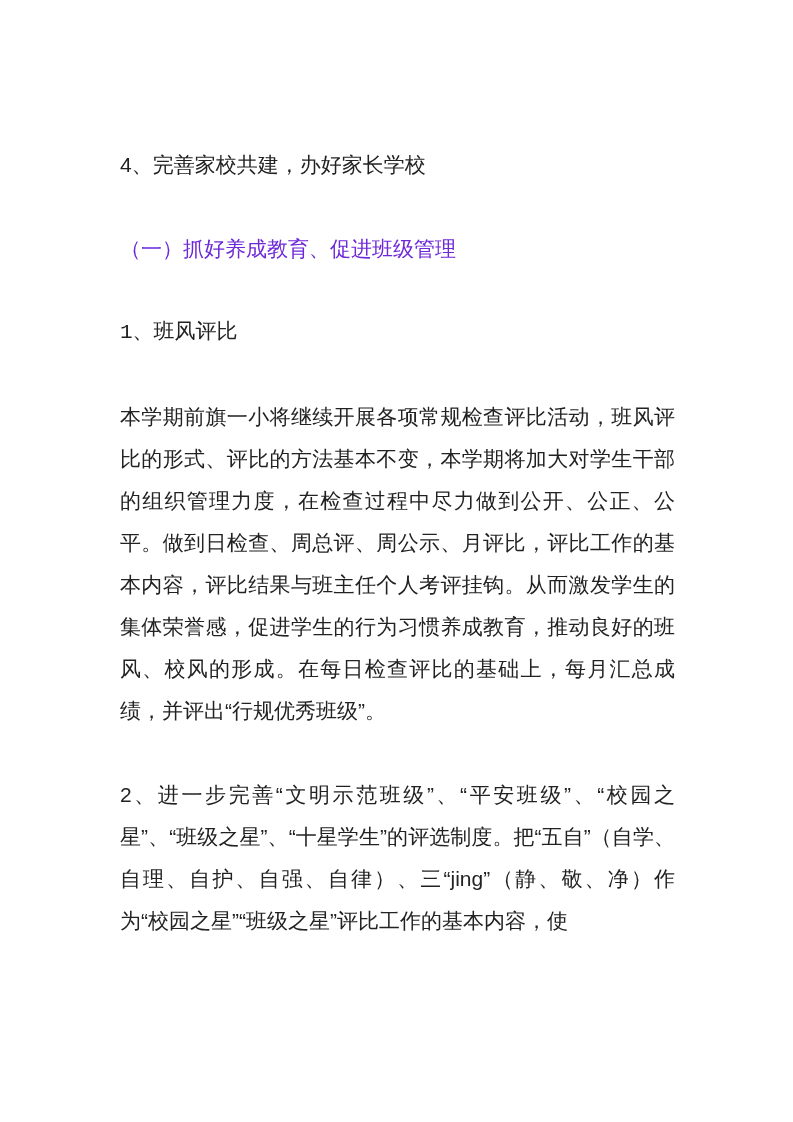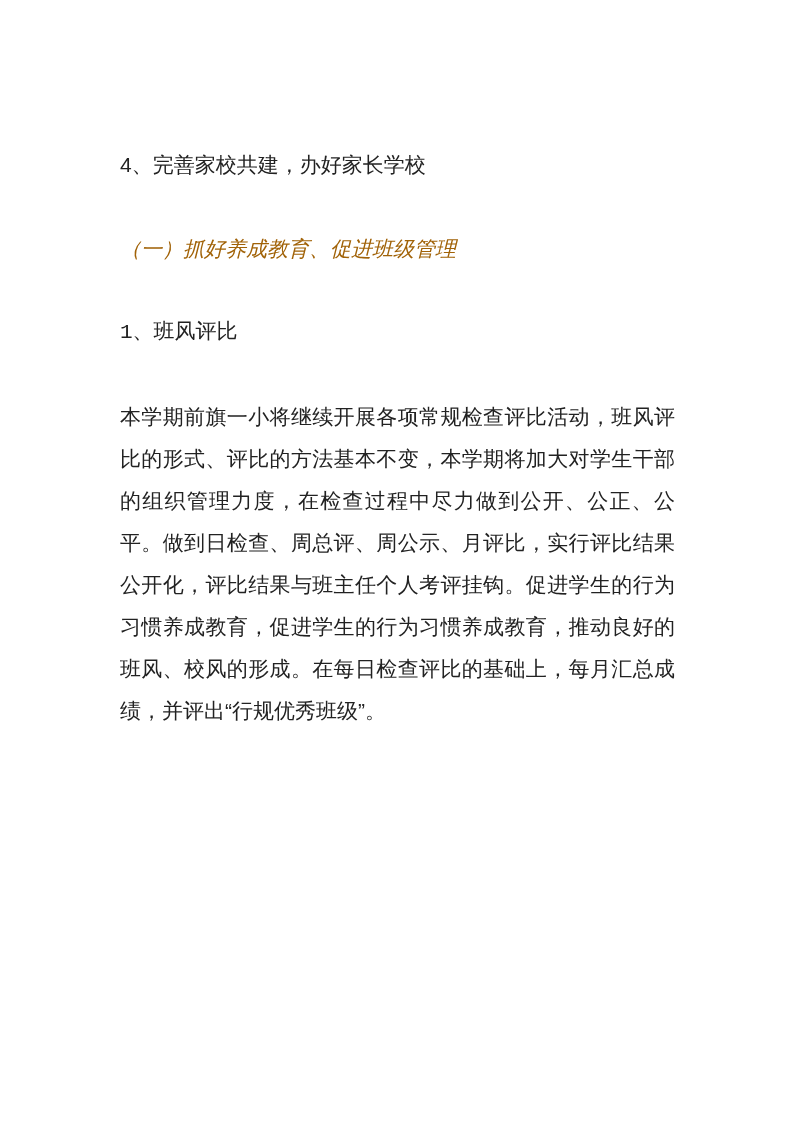--- a/index.html
+++ b/index.html
@@ -27,16 +27,17 @@
       color: #222222;
       text-align: justify;
       word-break: break-all;
     }
   </style>
 </head>
 <body style="background: rgb(255, 255, 255);">
 
 <div class="page">
   <p class="block" style="color: rgb(34, 34, 34);">4、完善家校共建，办好家长学校</p>
-  <p class="block" style="color: #a16207; font-style: italic;">（一）抓好养成教育、促进班级管理</p>
+  <p class="block" style="color: #6d28d9;">（一）抓好养成教育、促进班级管理</p>
   <p class="block" style="color: rgb(34, 34, 34); font-family: Liberation Mono, monospace;">1、班风评比</p>
-  <p class="block" style="color: rgb(34, 34, 34);">本学期前旗一小将继续开展各项常规检查评比活动，班风评比的形式、评比的方法基本不变，本学期将加大对学生干部的组织管理力度，在检查过程中尽力做到公开、公正、公平。做到日检查、周总评、周公示、月评比，实行评比结果公开化，评比结果与班主任个人考评挂钩。促进学生的行为习惯养成教育，促进学生的行为习惯养成教育，推动良好的班风、校风的形成。在每日检查评比的基础上，每月汇总成绩，并评出“行规优秀班级”。</p>
+  <p class="block" style="color: rgb(34, 34, 34);">本学期前旗一小将继续开展各项常规检查评比活动，班风评比的形式、评比的方法基本不变，本学期将加大对学生干部的组织管理力度，在检查过程中尽力做到公开、公正、公平。做到日检查、周总评、周公示、月评比，评比工作的基本内容，评比结果与班主任个人考评挂钩。从而激发学生的集体荣誉感，促进学生的行为习惯养成教育，推动良好的班风、校风的形成。在每日检查评比的基础上，每月汇总成绩，并评出“行规优秀班级”。</p>
+  <p class="block" style="color: rgb(34, 34, 34);">2、进一步完善“文明示范班级”、“平安班级”、“校园之星”、“班级之星”、“十星学生”的评选制度。把“五自”（自学、自理、自护、自强、自律）、三“jing”（静、敬、净）作为“校园之星”“班级之星”评比工作的基本内容，使</p>
 </div>
 
 </body></html>

